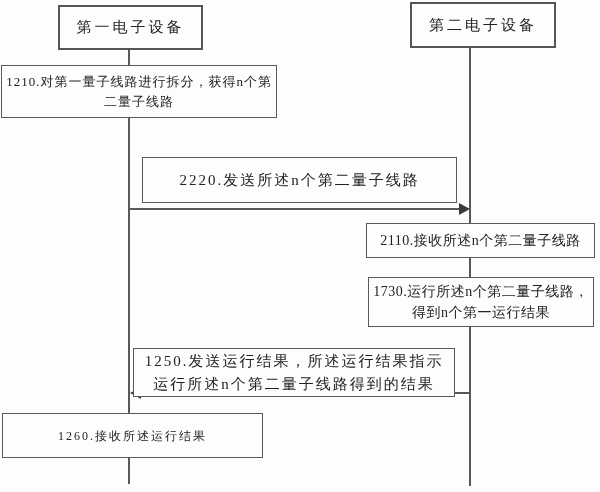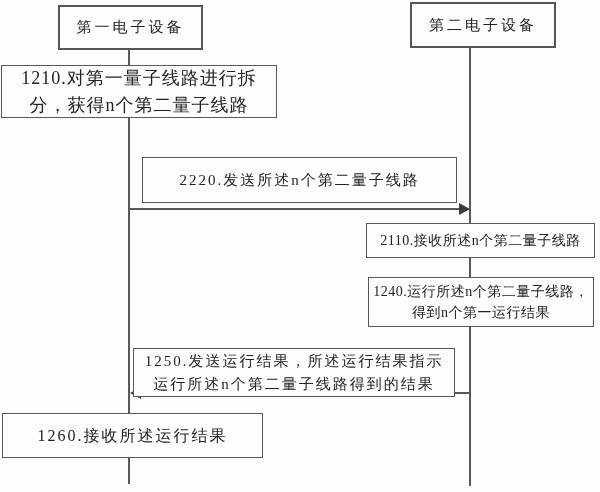--- a/index.html
+++ b/index.html
@@ -79,26 +79,26 @@
     background: #fdfdfd;
     border: 1.5px solid #595959;
     display: flex;
     align-items: center;
     justify-content: center;
     text-align: center;
     line-height: 1.5;
     z-index: 3;
     padding: 0 4px;
   }
-  .step.s1210 { left: 1px;   top: 65px;  width: 276px; height: 53px; font-size: 18px; letter-spacing: 1px; align-items: center; }
+  .step.s1210 { left: 1px;   top: 65px;  width: 276px; height: 53px; font-size: 13px; letter-spacing: 1px; align-items: center; }
   .step.s1220 { left: 142px; top: 157px; width: 315px; height: 46px; font-size: 15px; letter-spacing: 2px; }
   .step.s1230 { left: 366px; top: 223px; width: 229px; height: 35px; font-size: 14px; letter-spacing: 0.5px; }
   .step.s1240 { left: 368px; top: 277px; width: 226px; height: 50px; font-size: 14px; letter-spacing: 0.5px; }
   .step.s1250 { left: 133px; top: 340px; width: 322px; height: 49px; font-size: 15px; letter-spacing: 2px; margin-top: 8px; }
-  .step.s1260 { left: 2px;   top: 413px; width: 261px; height: 45px; font-size: 16px; letter-spacing: 2px; }
+  .step.s1260 { left: 2px;   top: 413px; width: 261px; height: 45px; font-size: 12px; letter-spacing: 2px; }
 </style>
 </head>
 <body>
 
 <div class="canvas">
 
   <div class="lifeline left"></div>
   <div class="lifeline right"></div>
 
   <div class="msg-line to-right"></div>
@@ -117,21 +117,21 @@
   <div class="step s1210">
     <span>1210.对第一量子线路进行拆分，获得n个第二量子线路</span>
   </div>
   <div class="step s1220">
     <span>2220.发送所述n个第二量子线路</span>
   </div>
   <div class="step s1230">
     <span>2110.接收所述n个第二量子线路</span>
   </div>
   <div class="step s1240">
-    <span>1240.运行所述n个第二量子线路，得到n个第一运行结果</span>
+    <span>1730.运行所述n个第二量子线路，得到n个第一运行结果</span>
   </div>
   <div class="step s1250">
     <span>1250.发送运行结果，所述运行结果指示运行所述n个第二量子线路得到的结果</span>
   </div>
   <div class="step s1260">
     <span>1260.接收所述运行结果</span>
   </div>
 
 </div>
 

